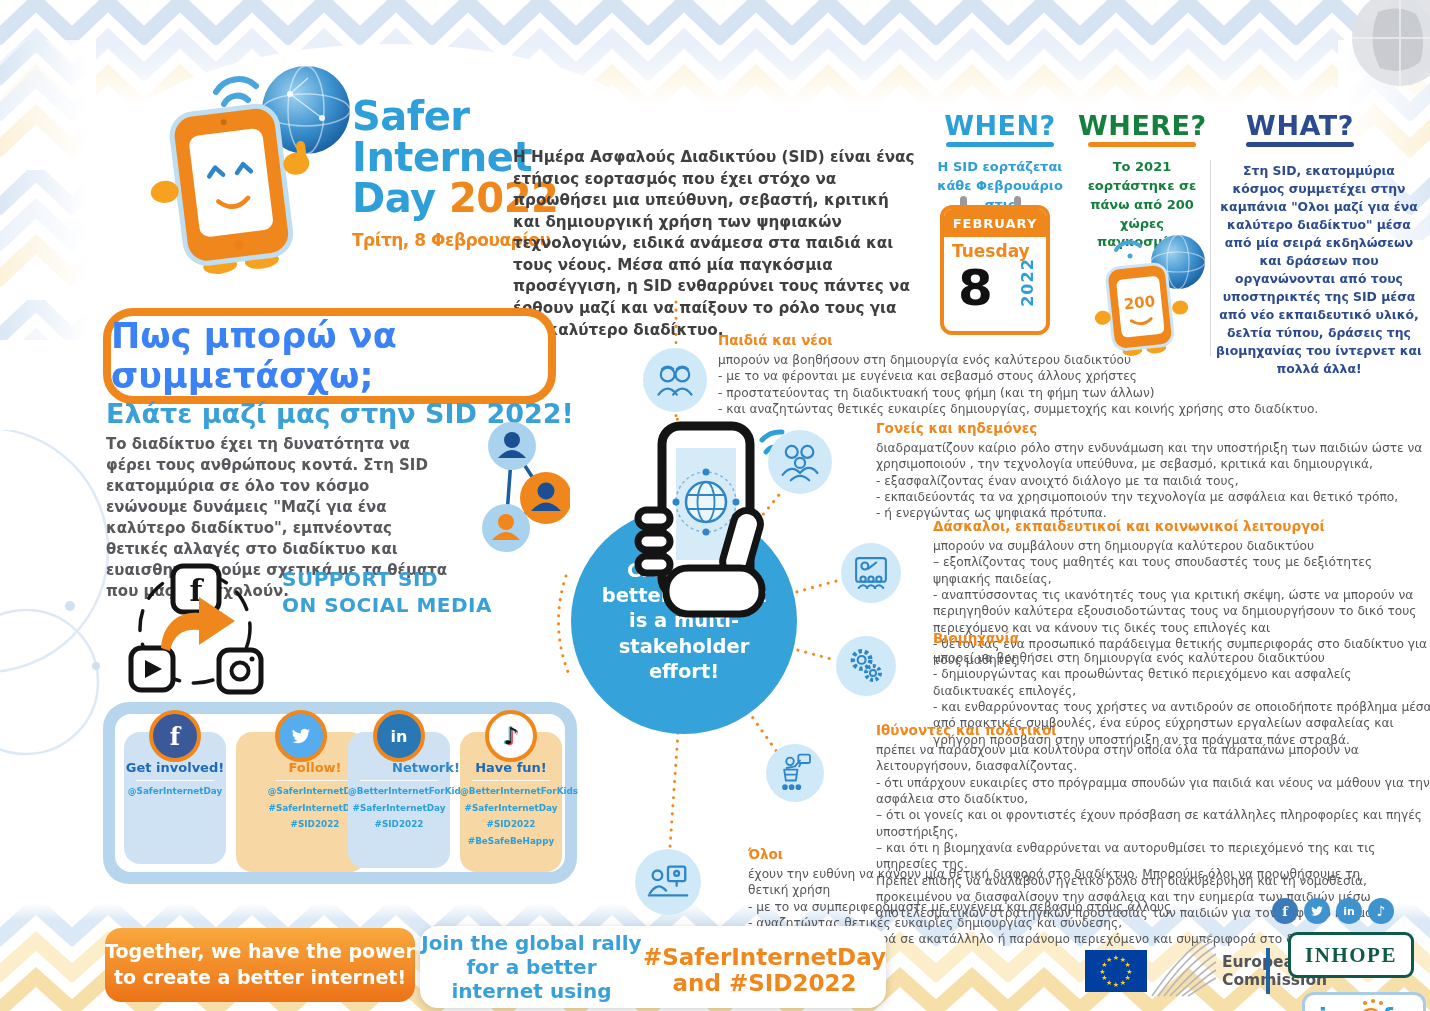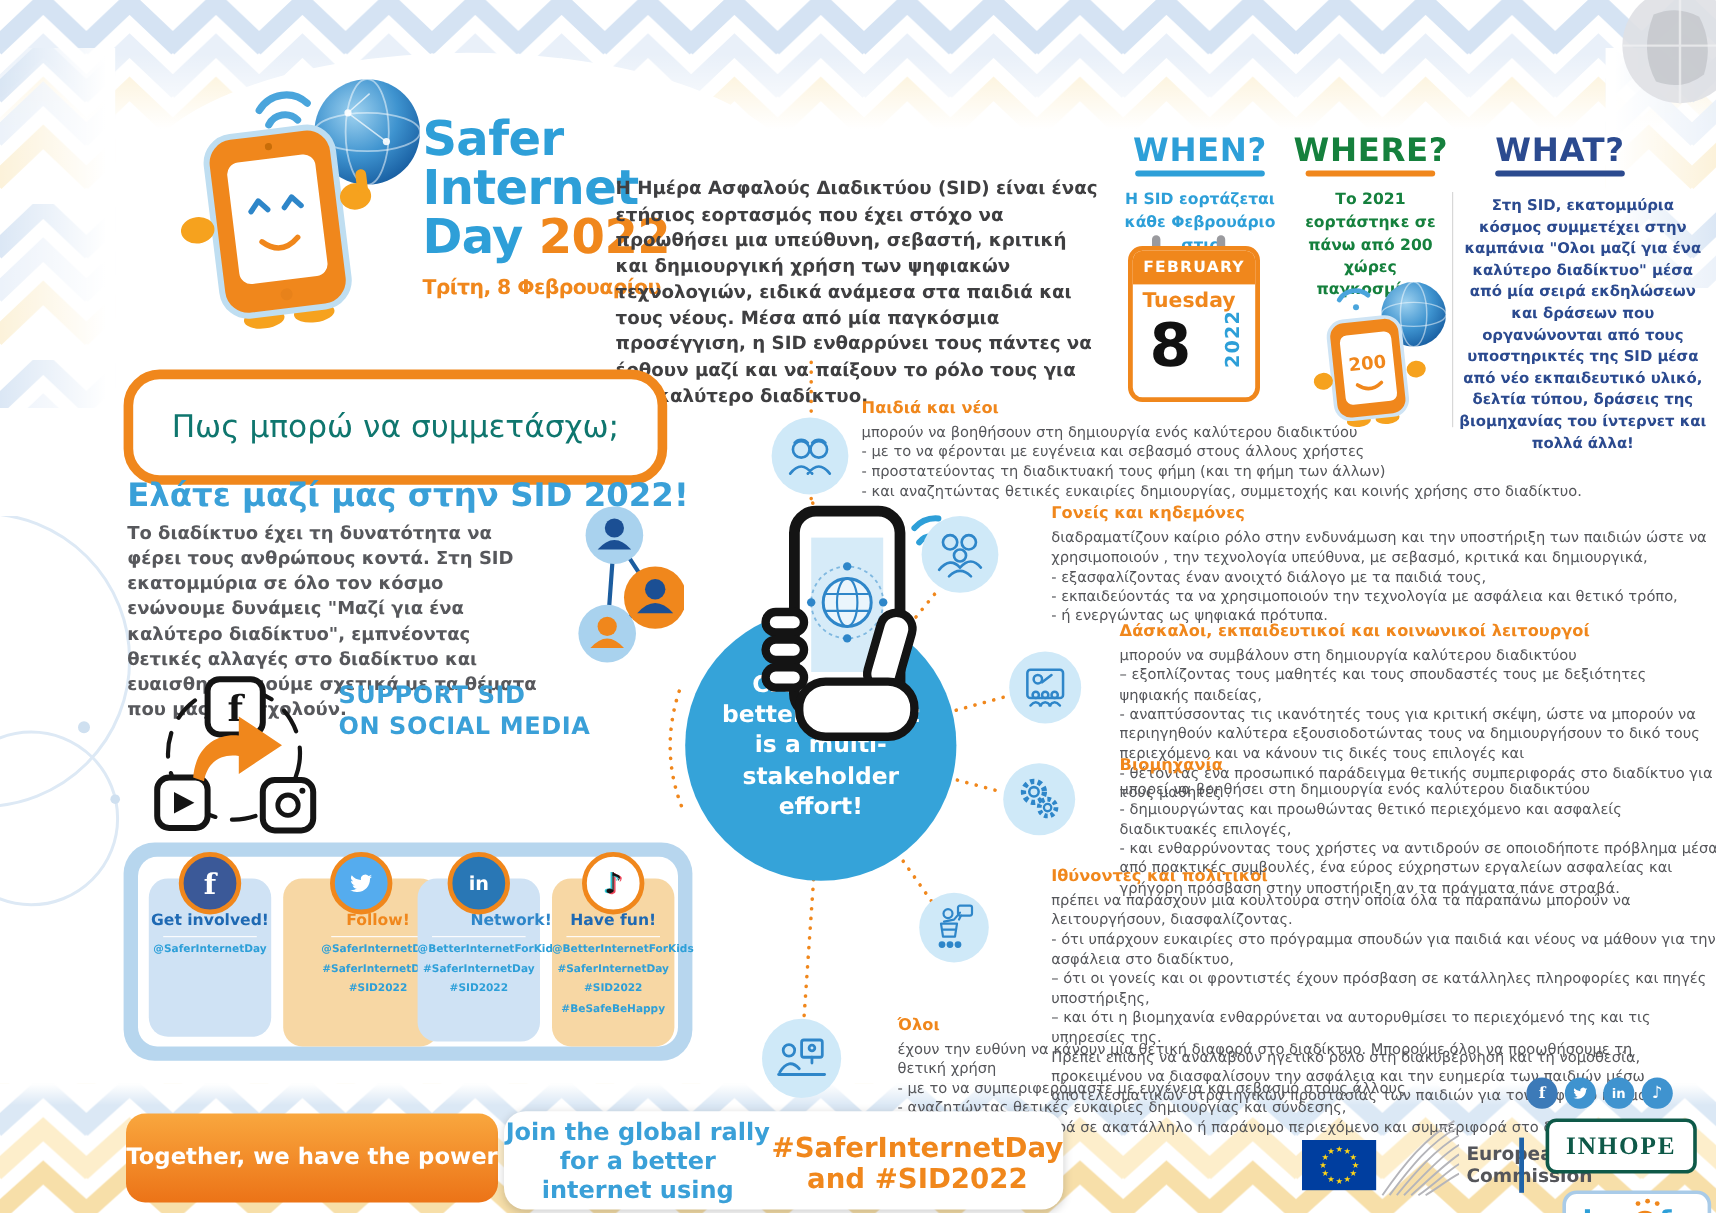--- a/index.html
+++ b/index.html
@@ -29,21 +29,21 @@
   .vdiv{width:1px;background:#d8d8d8;}
   
   .cal{border:4px solid #f0871c;border-radius:12px;background:#fff;overflow:hidden;}
   .cal-head{height:28px;background:#f0871c;color:#fff;font-weight:bold;font-size:13px;display:flex;align-items:center;justify-content:center;letter-spacing:1px;}
   .cal-pin{width:7px;height:20px;background:#9a9a9e;border-radius:4px;}
   .cal-wd{color:#f0871c;font-weight:bold;font-size:17px;}
   .cal-day{color:#111;font-weight:bold;font-size:50px;line-height:1;}
   .cal-yr{color:#2d9fd8;font-weight:bold;font-size:16px;letter-spacing:1px;transform:rotate(-90deg);transform-origin:center;}
   
   .pill{border:8px solid #f0871c;border-radius:30px;background:#fff;display:flex;align-items:center;justify-content:center;}
-  .pill-t{font-size:26px;font-weight:normal;color:#0f766e;}
+  .pill-t{font-size:35px;font-weight:bold;color:#3b82f6;}
   .join-h{font-size:27px;font-weight:bold;color:#3aa0d8;}
   .join-p{font-size:15px;line-height:1.4;font-weight:600;color:#57585c;}
   .support-t{font-size:20px;font-weight:bold;color:#3aa0d8;line-height:1.3;letter-spacing:0.5px;}
   
   .cards-wrap{background:#b7d6ee;border-radius:26px;}
   .cards-inner{background:#fff;border-radius:16px;}
   .card{border-radius:16px;text-align:center;}
   .card.blue{background:#cfe2f4;} .card.peach{background:#f7d7a4;}
   .card-ic{width:44px;height:44px;border-radius:50%;border:4px solid #f0871c;display:flex;align-items:center;justify-content:center;position:absolute;left:50%;transform:translateX(-50%);top:-22px;}
   .card-title{font-size:13px;font-weight:bold;margin-top:28px;}
@@ -450,20 +450,21 @@
     </div>
     <div class="mini-soc" style="font-size:11px;">in</div>
     <div class="mini-soc">
         <span style="font-size:14px;">♪</span>
       </div>
   </div>
 
   <div class="abs banner" style="left:105px;top:928px;width:310px;height:74px;">
     <span>
       <span>Together, we have the power</span><br>
+      <span>to create a better internet!</span>
     </span>
   </div>
   <div class="abs rally" style="left:420px;top:926px;width:466px;height:82px;">
     <div class="rally-1">Join the global rally for a better internet using</div>
     <div class="rally-2">#SaferInternetDay and #SID2022</div>
   </div>
 
   <svg class="abs" style="left:1085px;top:950px;" width="62" height="42">
     <rect width="62" height="42" fill="#003e9f"></rect>
     <g fill="#ffd617" font-size="7" text-anchor="middle">

